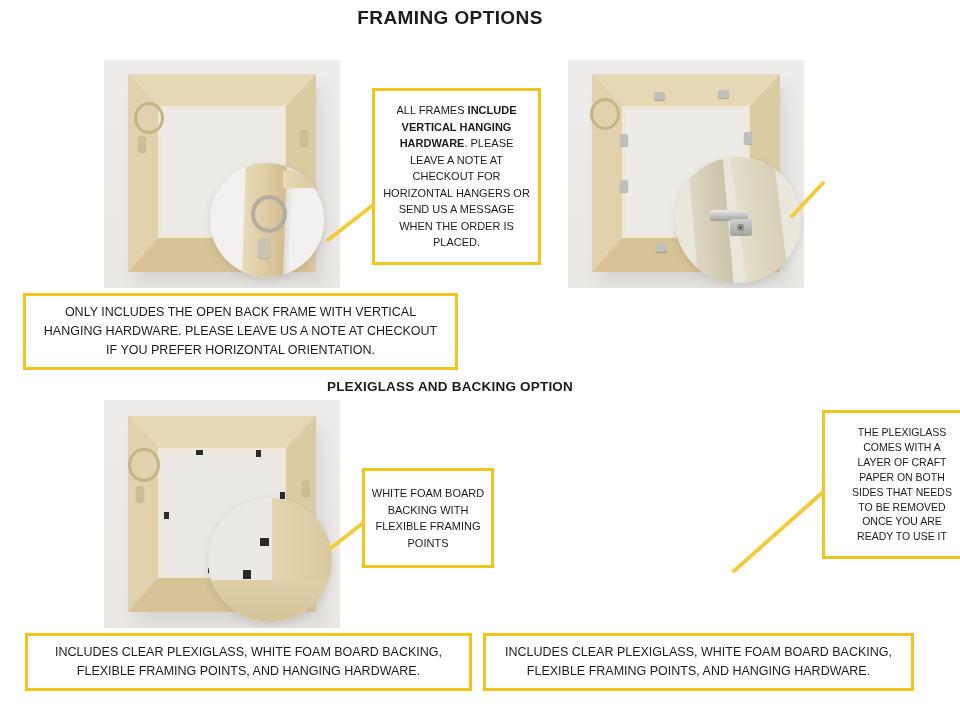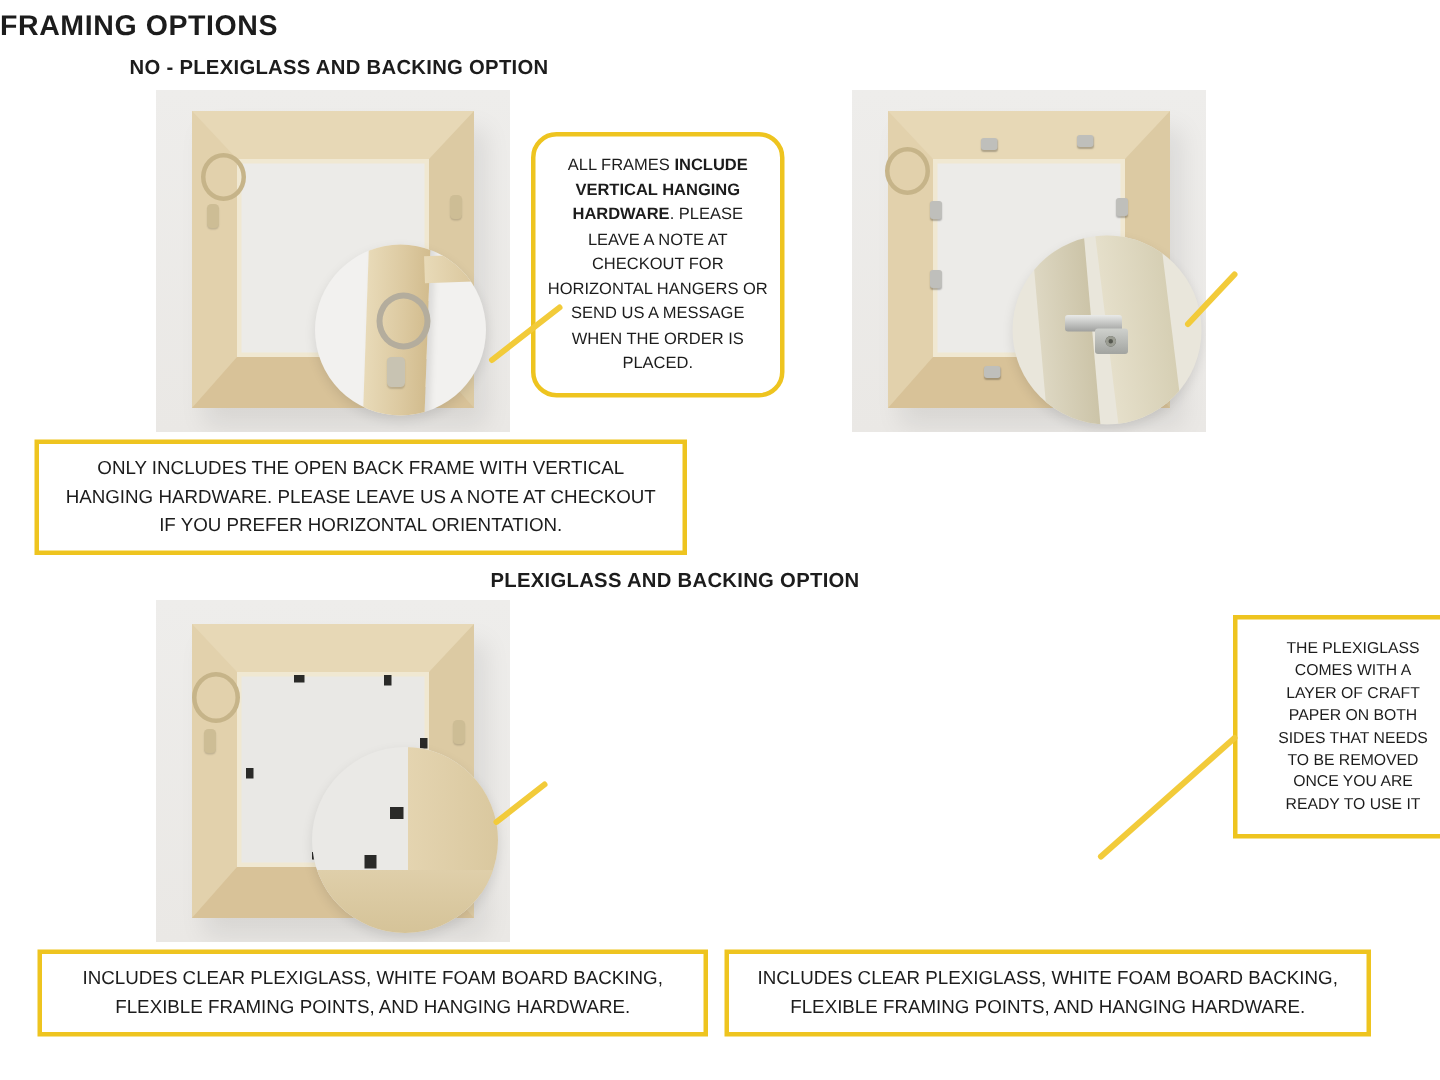--- a/index.html
+++ b/index.html
@@ -1,20 +1,20 @@
 <!DOCTYPE html>
 <html><head>
 <meta charset="utf-8">
 <style>
   html,body{margin:0;padding:0;background:#ffffff;}
   body{width:960px;height:720px;font-family:"Liberation Sans",sans-serif;color:#1c1c1c;position:relative;overflow:hidden;}
   .page{position:absolute;inset:0;background:#fff;}
 
   
-  .main-title{position:absolute;top:7px;left:0;width:900px;
+  .main-title{position:absolute;top:7px;left:0;width:900px;text-align:center;
     font-size:19px;font-weight:bold;letter-spacing:.4px;}
   .sec-heading{position:absolute;font-size:13.5px;font-weight:bold;text-align:center;letter-spacing:.2px;}
   .h-left{top:37px;left:16px;width:420px;}
   .h-right{top:37px;left:475px;width:420px;}
   .h-mid{top:379px;left:160px;width:580px;}
 
   
   .photo{position:absolute;background:linear-gradient(180deg,#eeedeb,#eae8e5);overflow:hidden;}
   .photo1{left:104px;top:60px;width:236px;height:228px;}
   .photo2{left:568px;top:60px;width:236px;height:228px;}
@@ -67,42 +67,41 @@
   .fl-bl{left:-10px;bottom:-10px;transform:rotate(-90deg);}
   .fl-br{right:-10px;bottom:-10px;transform:rotate(180deg);}
   .fl-mid{width:30px;height:18px;background:radial-gradient(circle at 8px 8px,#f4f3ee 5px,rgba(0,0,0,0) 6px),
       radial-gradient(circle at 20px 8px,#e6e4dc 5px,rgba(0,0,0,0) 6px);}
 
   
   .callout{position:absolute;background:#fff;border:3px solid #eec41f;
     text-align:center;font-size:11px;line-height:1.5;padding:11px 7px;}
   .callout p{margin:0;}
   .callout strong{font-weight:bold;}
-  .co1{left:354px;top:88px;width:149px;border-radius:17px;}
+  .co1{left:372px;top:88px;width:149px;}
   .co2{left:822px;top:133px;width:114px;padding:12px 6px;}
   .co3{left:362px;top:468px;width:114px;padding:14px 6px;}
   .co4{left:822px;top:410px;width:112px;font-size:10.5px;line-height:1.42;padding:12px 21px;}
 
   .note{position:absolute;background:#fff;border:3px solid #eec41f;
     text-align:center;font-size:12.5px;line-height:1.52;padding:7px 12px;}
   .n1{left:23px;top:293px;width:405px;}
   .n2{left:478px;top:296px;width:404px;font-size:12px;}
   .n3{left:25px;top:633px;width:417px;}
   .n4{left:483px;top:633px;width:401px;}
 
   .connector-layer{position:absolute;inset:0;pointer-events:none;}
 </style>
 </head>
 <body>
 
 <div class="page">
 
   <div class="main-title">FRAMING OPTIONS</div>
 
-  <div class="sec-heading h-left">NO - PLEXIGLASS AND BACKING OPTION</div>
 
   <div class="photo photo1">
     <div class="wood-frame wf1">
       <div class="opening"></div>
     </div>
     <div class="ring" style="left:30px;top:42px;width:24px;height:26px;"></div>
     <div class="hanger" style="left:34px;top:76px;width:8px;height:16px;"></div>
     <div class="hanger" style="left:196px;top:70px;width:8px;height:16px;"></div>
     <div class="inset inset1">
       <div class="slat" style="left:30%;top:-8%;width:36%;height:116%;transform:rotate(2deg);box-shadow:3px 0 5px rgba(0,0,0,.10);"></div>
@@ -157,20 +156,23 @@
     <div class="point" style="left:104px;top:168px;"></div>
     <div class="inset inset3" style="background:#eae9e6;">
       <div class="slat" style="left:52%;top:-6%;width:55%;height:85%;background:linear-gradient(90deg,#e4d4b0,#d8c69c);"></div>
       <div class="slat" style="left:-5%;top:66%;width:115%;height:45%;background:linear-gradient(180deg,#dfcfaa,#d2bf92);"></div>
       <div class="point" style="left:42%;top:32%;width:9px;height:8px;"></div>
       <div class="point" style="left:28%;top:58%;width:8px;height:9px;"></div>
     </div>
   </div>
 
 
+  <div class="callout co3">
+    <p>WHITE FOAM BOARD BACKING WITH FLEXIBLE FRAMING POINTS</p>
+  </div>
 
   <div class="callout co4">
     <p>THE PLEXIGLASS COMES WITH A LAYER OF CRAFT PAPER ON BOTH SIDES THAT NEEDS TO BE REMOVED ONCE YOU ARE READY TO USE IT</p>
   </div>
 
   <div class="note n3">INCLUDES CLEAR PLEXIGLASS, WHITE FOAM BOARD BACKING, FLEXIBLE FRAMING POINTS, AND HANGING HARDWARE.</div>
   <div class="note n4">INCLUDES CLEAR PLEXIGLASS, WHITE FOAM BOARD BACKING, FLEXIBLE FRAMING POINTS, AND HANGING HARDWARE.</div>
 
   <svg class="connector-layer" width="960" height="720" viewBox="0 0 960 720">
     <line x1="328" y1="240" x2="373" y2="205" stroke="#F2CB3A" stroke-width="4" stroke-linecap="round"></line>

